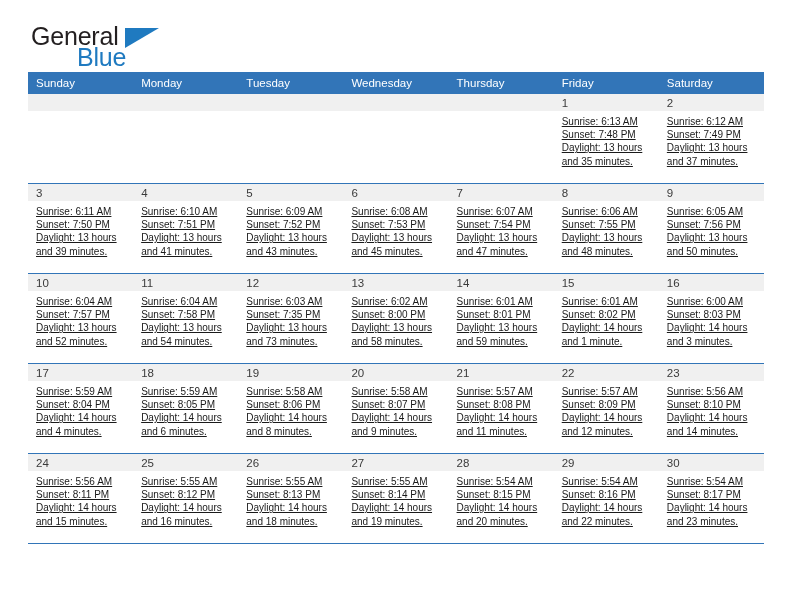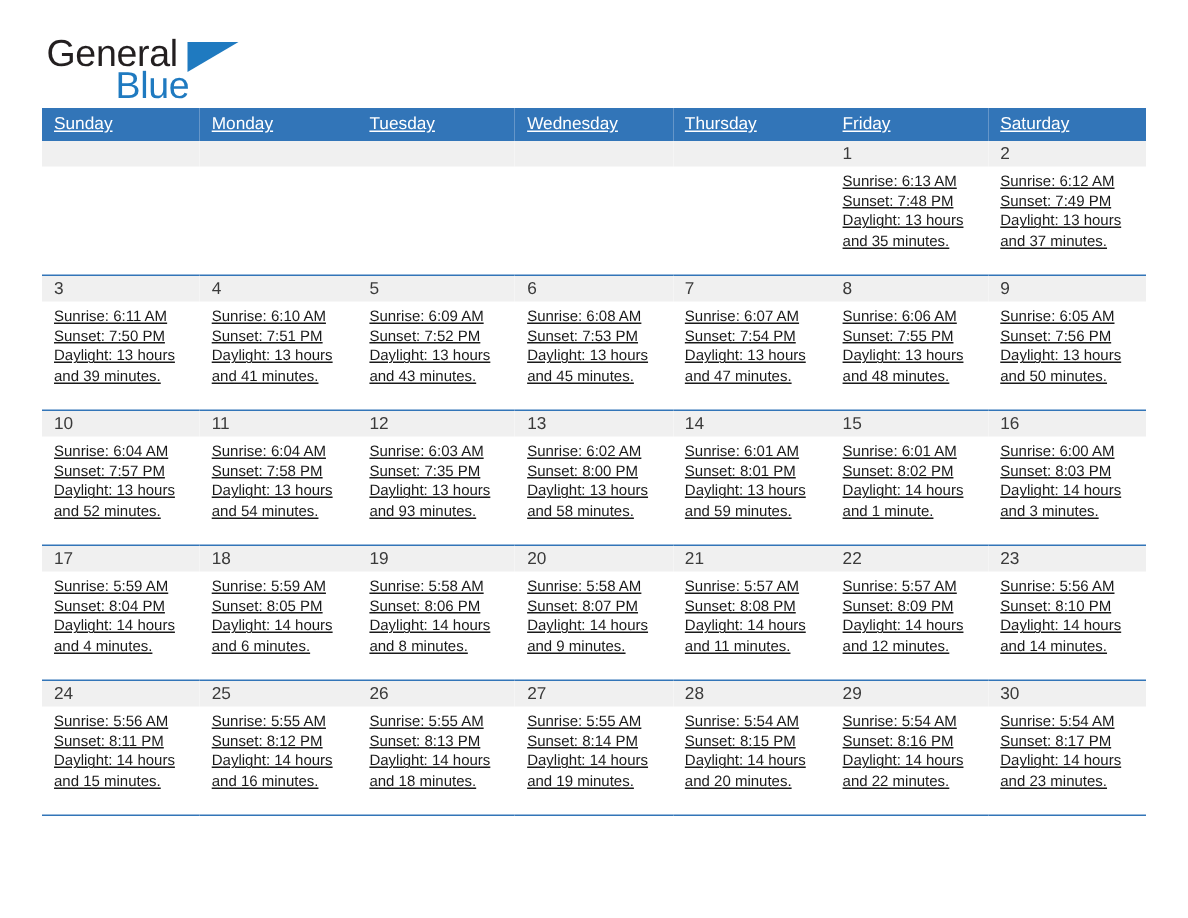--- a/index.html
+++ b/index.html
@@ -88,21 +88,20 @@
   .calendar th {
     background: #3275b8;
     color: #ffffff;
     font-size: 11.5px;
     font-weight: normal;
     text-align: left;
     padding: 5px 0 5px 8px;
     height: 21px;
     box-sizing: border-box;
     border: none;
-    text-decoration: underline;
   }
   .calendar td {
     vertical-align: top;
     height: 89px;
     padding: 0;
     border-bottom: 1.5px solid #3275b8;
     background: #ffffff;
   }
   .daynum {
     display: block;
@@ -274,21 +273,21 @@
               <div>Daylight: 13 hours</div>
               <div>and 54 minutes.</div>
             </div>
           </td>
           <td>
             <span class="daynum">12</span>
             <div class="details">
               <div>Sunrise: 6:03 AM</div>
               <div>Sunset: 7:35 PM</div>
               <div>Daylight: 13 hours</div>
-              <div>and 93 minutes.</div>
+              <div>and 73 minutes.</div>
             </div>
           </td>
           <td>
             <span class="daynum">13</span>
             <div class="details">
               <div>Sunrise: 6:02 AM</div>
               <div>Sunset: 8:00 PM</div>
               <div>Daylight: 13 hours</div>
               <div>and 58 minutes.</div>
             </div>

